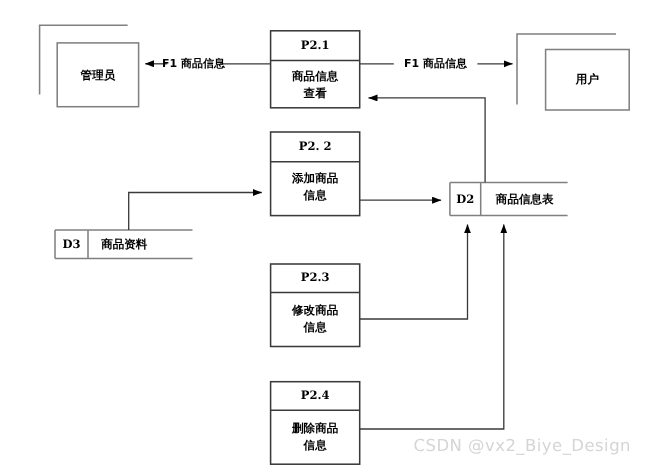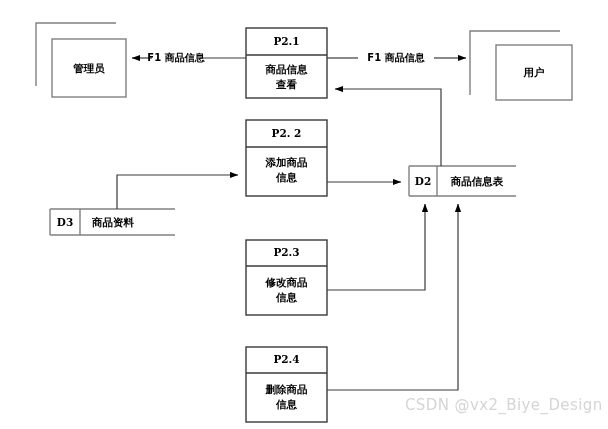--- a/index.html
+++ b/index.html
@@ -147,15 +147,15 @@
     <g>
       <path class="flow" d="M 327,290 L 425,290 L 425,204" marker-end="url(#ah)"></path>
     </g>
 
     <g>
       <path class="flow" d="M 327,390 L 458,390 L 458,204" marker-end="url(#ah)"></path>
     </g>
 
   </svg>
 
-  <div class="wm" style="left:376px;top:396px;margin-left:29px;">CSDN @vx2_Biye_Design</div>
+  <div class="wm" style="left:376px;top:396px;">CSDN @vx2_Biye_Design</div>
 
 </div>
 
 </body></html>

